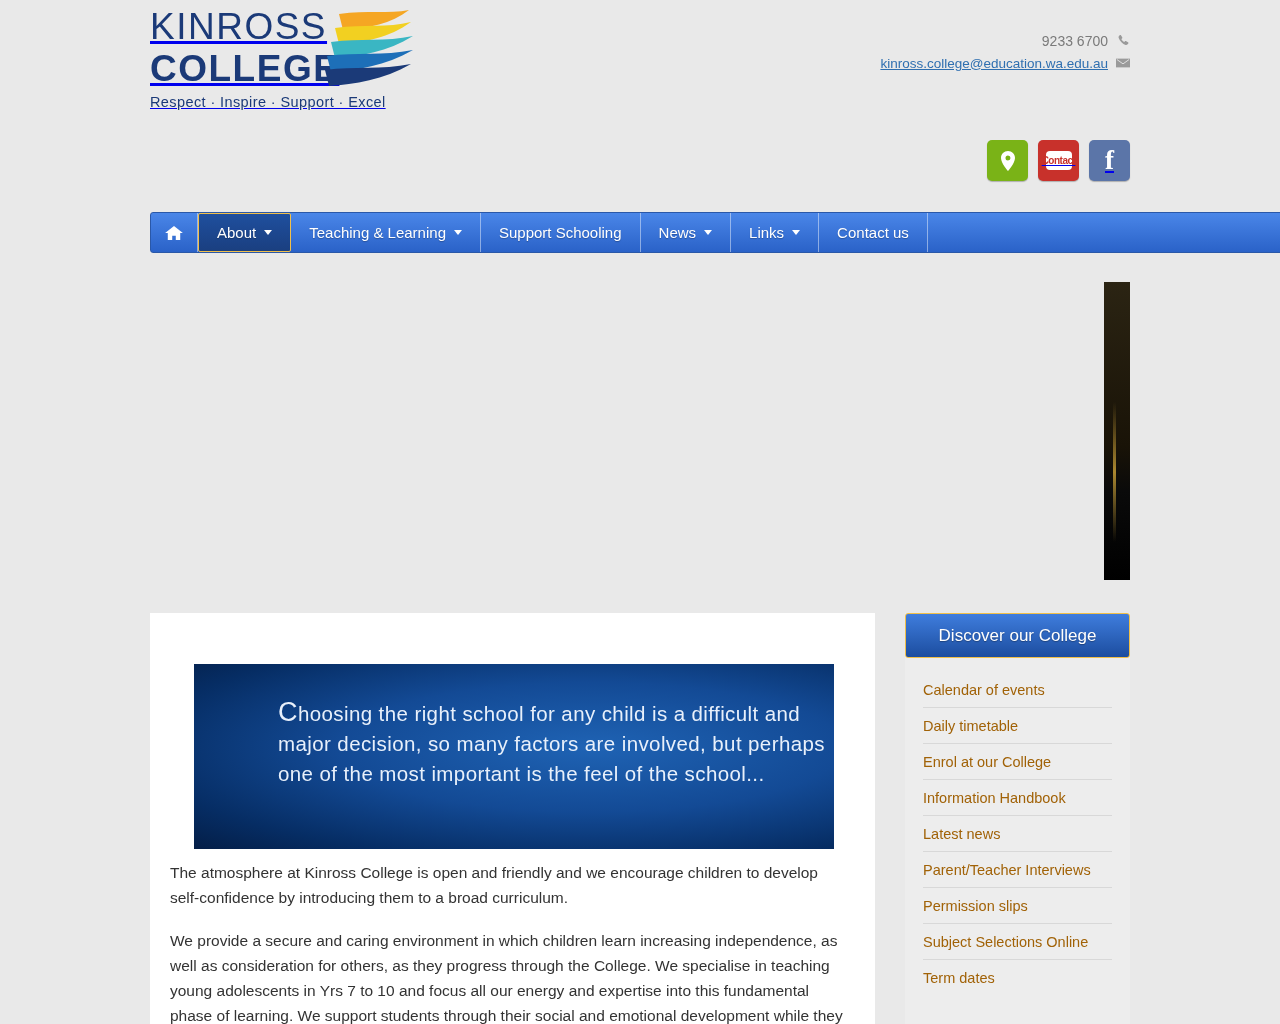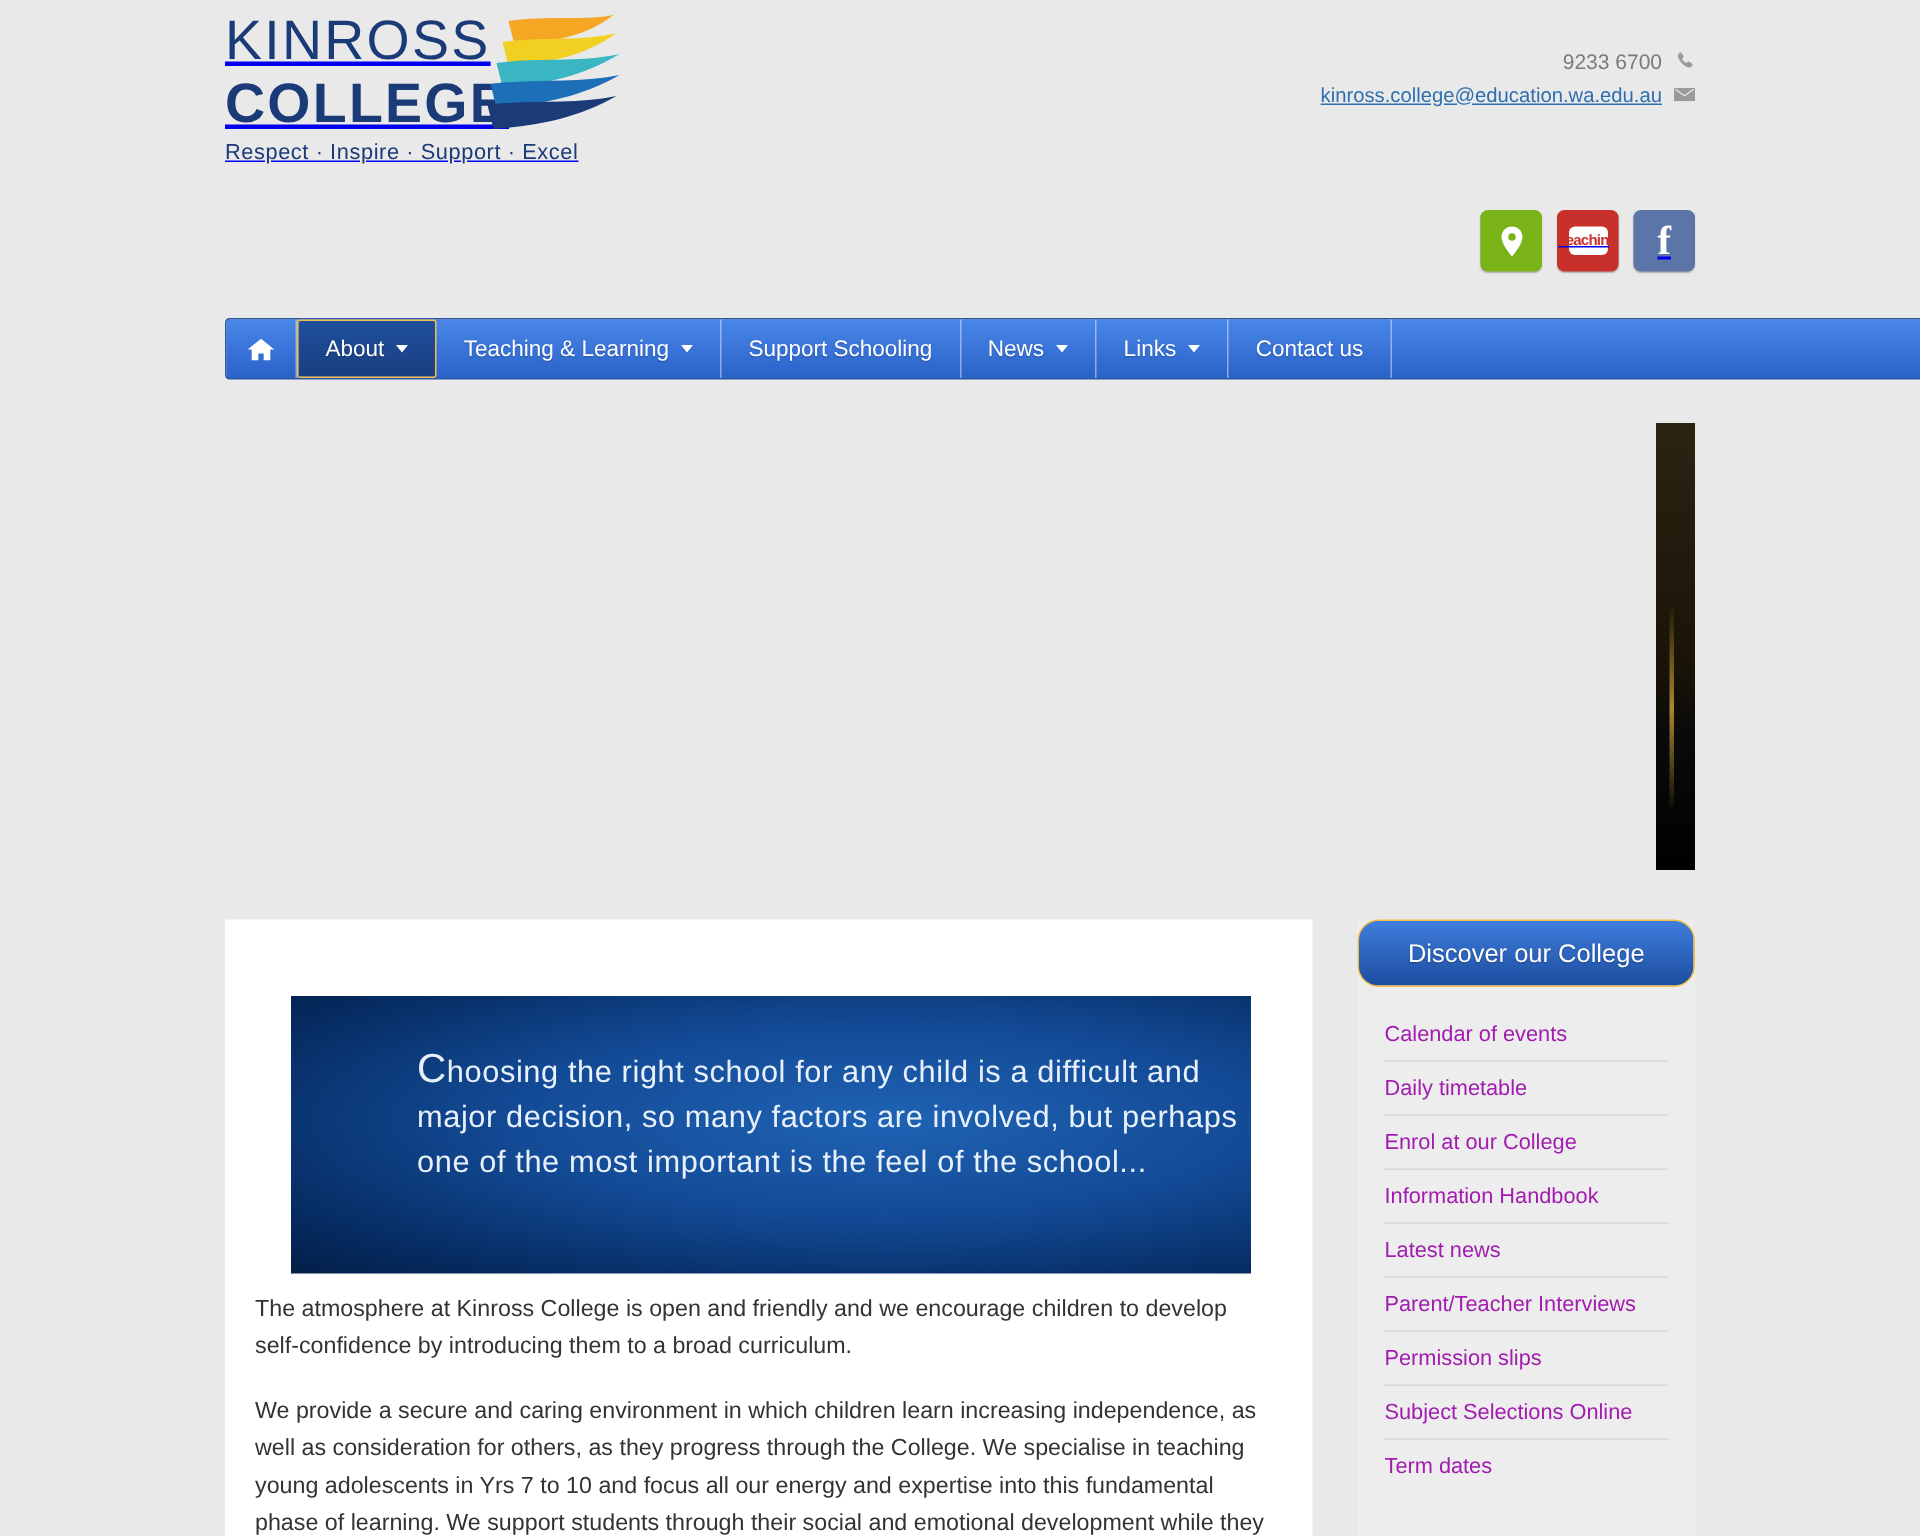--- a/index.html
+++ b/index.html
@@ -245,35 +245,35 @@
     top: 613px;
     width: 225px;
     height: 411px;
     background: #ededed;
   }
   .sidebar-head {
     width: 225px;
     height: 45px;
     background: linear-gradient(#3f7ddd, #1c4d9f);
     border: 1px solid #f0bf49;
-    border-radius: 14px;
+    border-radius: 3px;
     color: #fff;
     font-size: 17px;
     display: flex;
     align-items: center;
     justify-content: center;
     text-shadow: 0 1px 1px rgba(0,0,0,.3);
   }
   .side-links {
     padding: 0 18px;
     margin-top: 14px;
   }
   .side-link {
     display: block;
-    color: #a21caf;
+    color: #a16207;
     font-size: 14.5px;
     text-decoration: none;
     padding: 10px 0 9px 0;
     border-bottom: 1px solid #d8d8d8;
   }
   .side-link:last-child { border-bottom: none; }
 </style>
 </head>
 <body>
 
@@ -312,21 +312,21 @@
     </div>
 
     <div class="socials">
       <a class="social map" href="#">
         <svg viewBox="0 0 24 24">
           <path d="M12 2c-3.9 0-7 3.1-7 7 0 5.2 7 13 7 13s7-7.8 7-13c0-3.9-3.1-7-7-7zm0 9.5A2.5 2.5 0 1 1 12 6.5a2.5 2.5 0 0 1 0 5z"></path>
         </svg>
       </a>
       <a class="social youtube" href="#">
         <span class="yt-box">
-            <span class="yt-text">Teaching</span>
+            <span class="yt-text">Contact</span>
           </span>
       </a>
       <a class="social facebook" href="#">
         <span class="fb-glyph">f</span>
       </a>
     </div>
   </div>
 
   <nav class="navbar">
     <div class="nav-item home">

